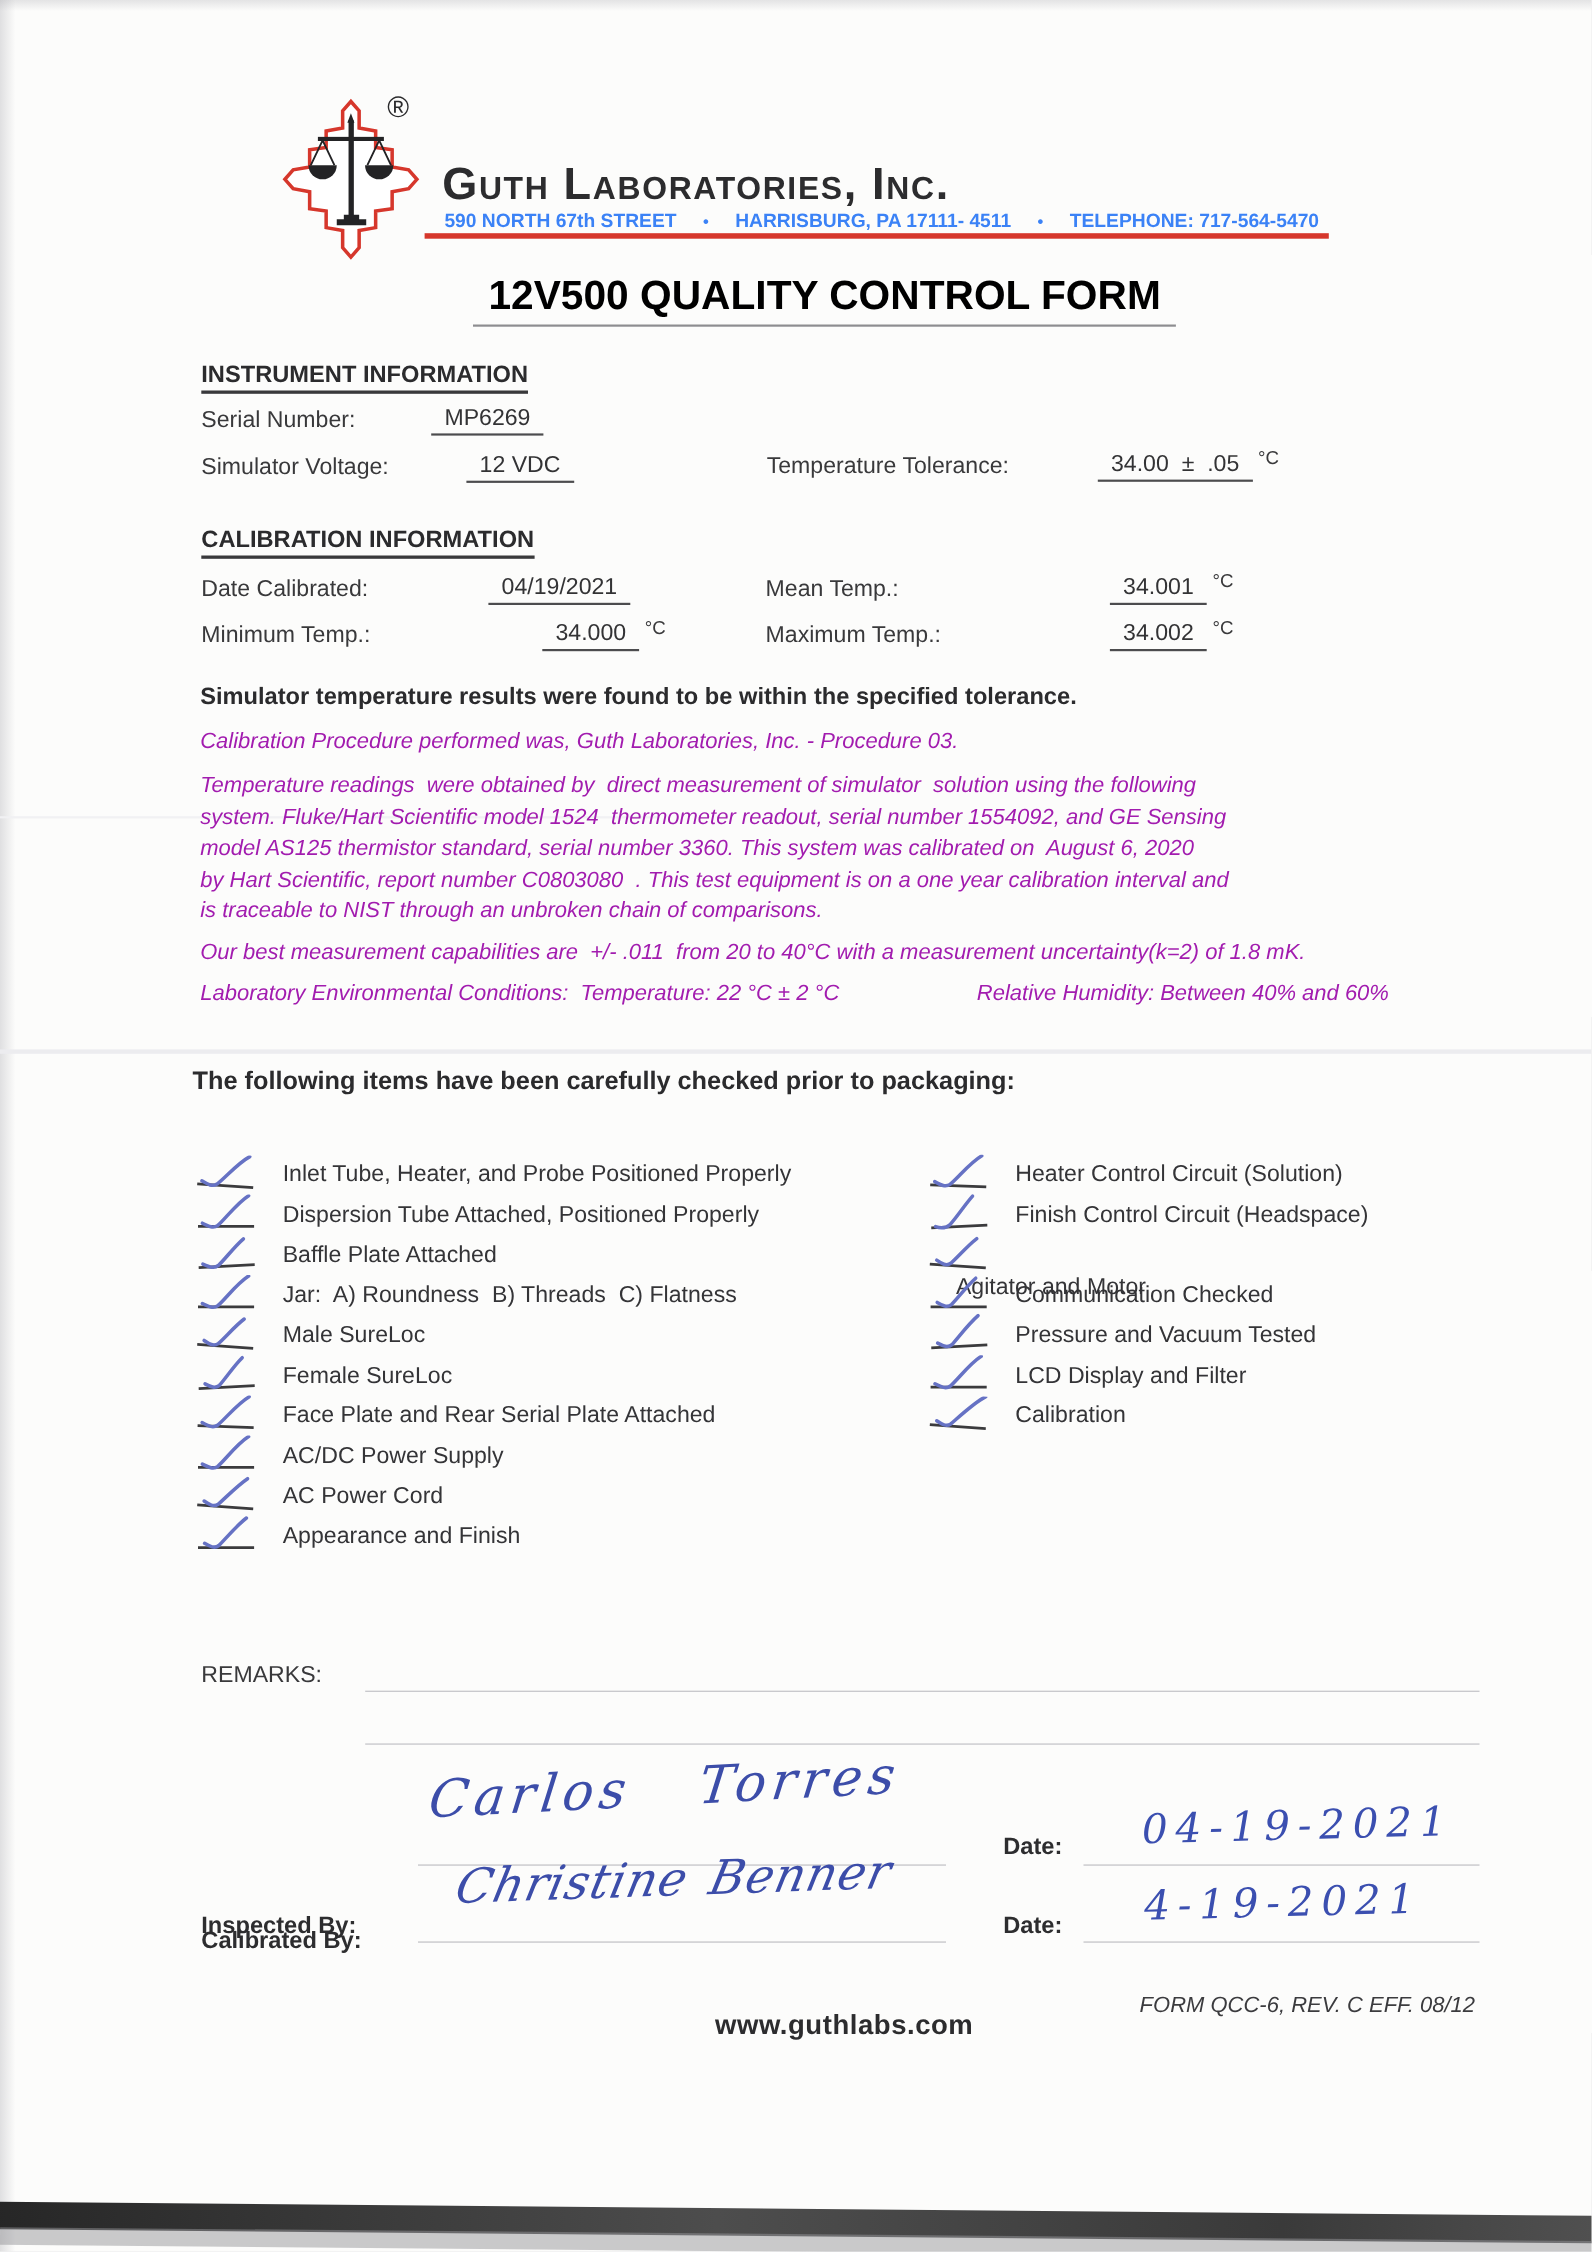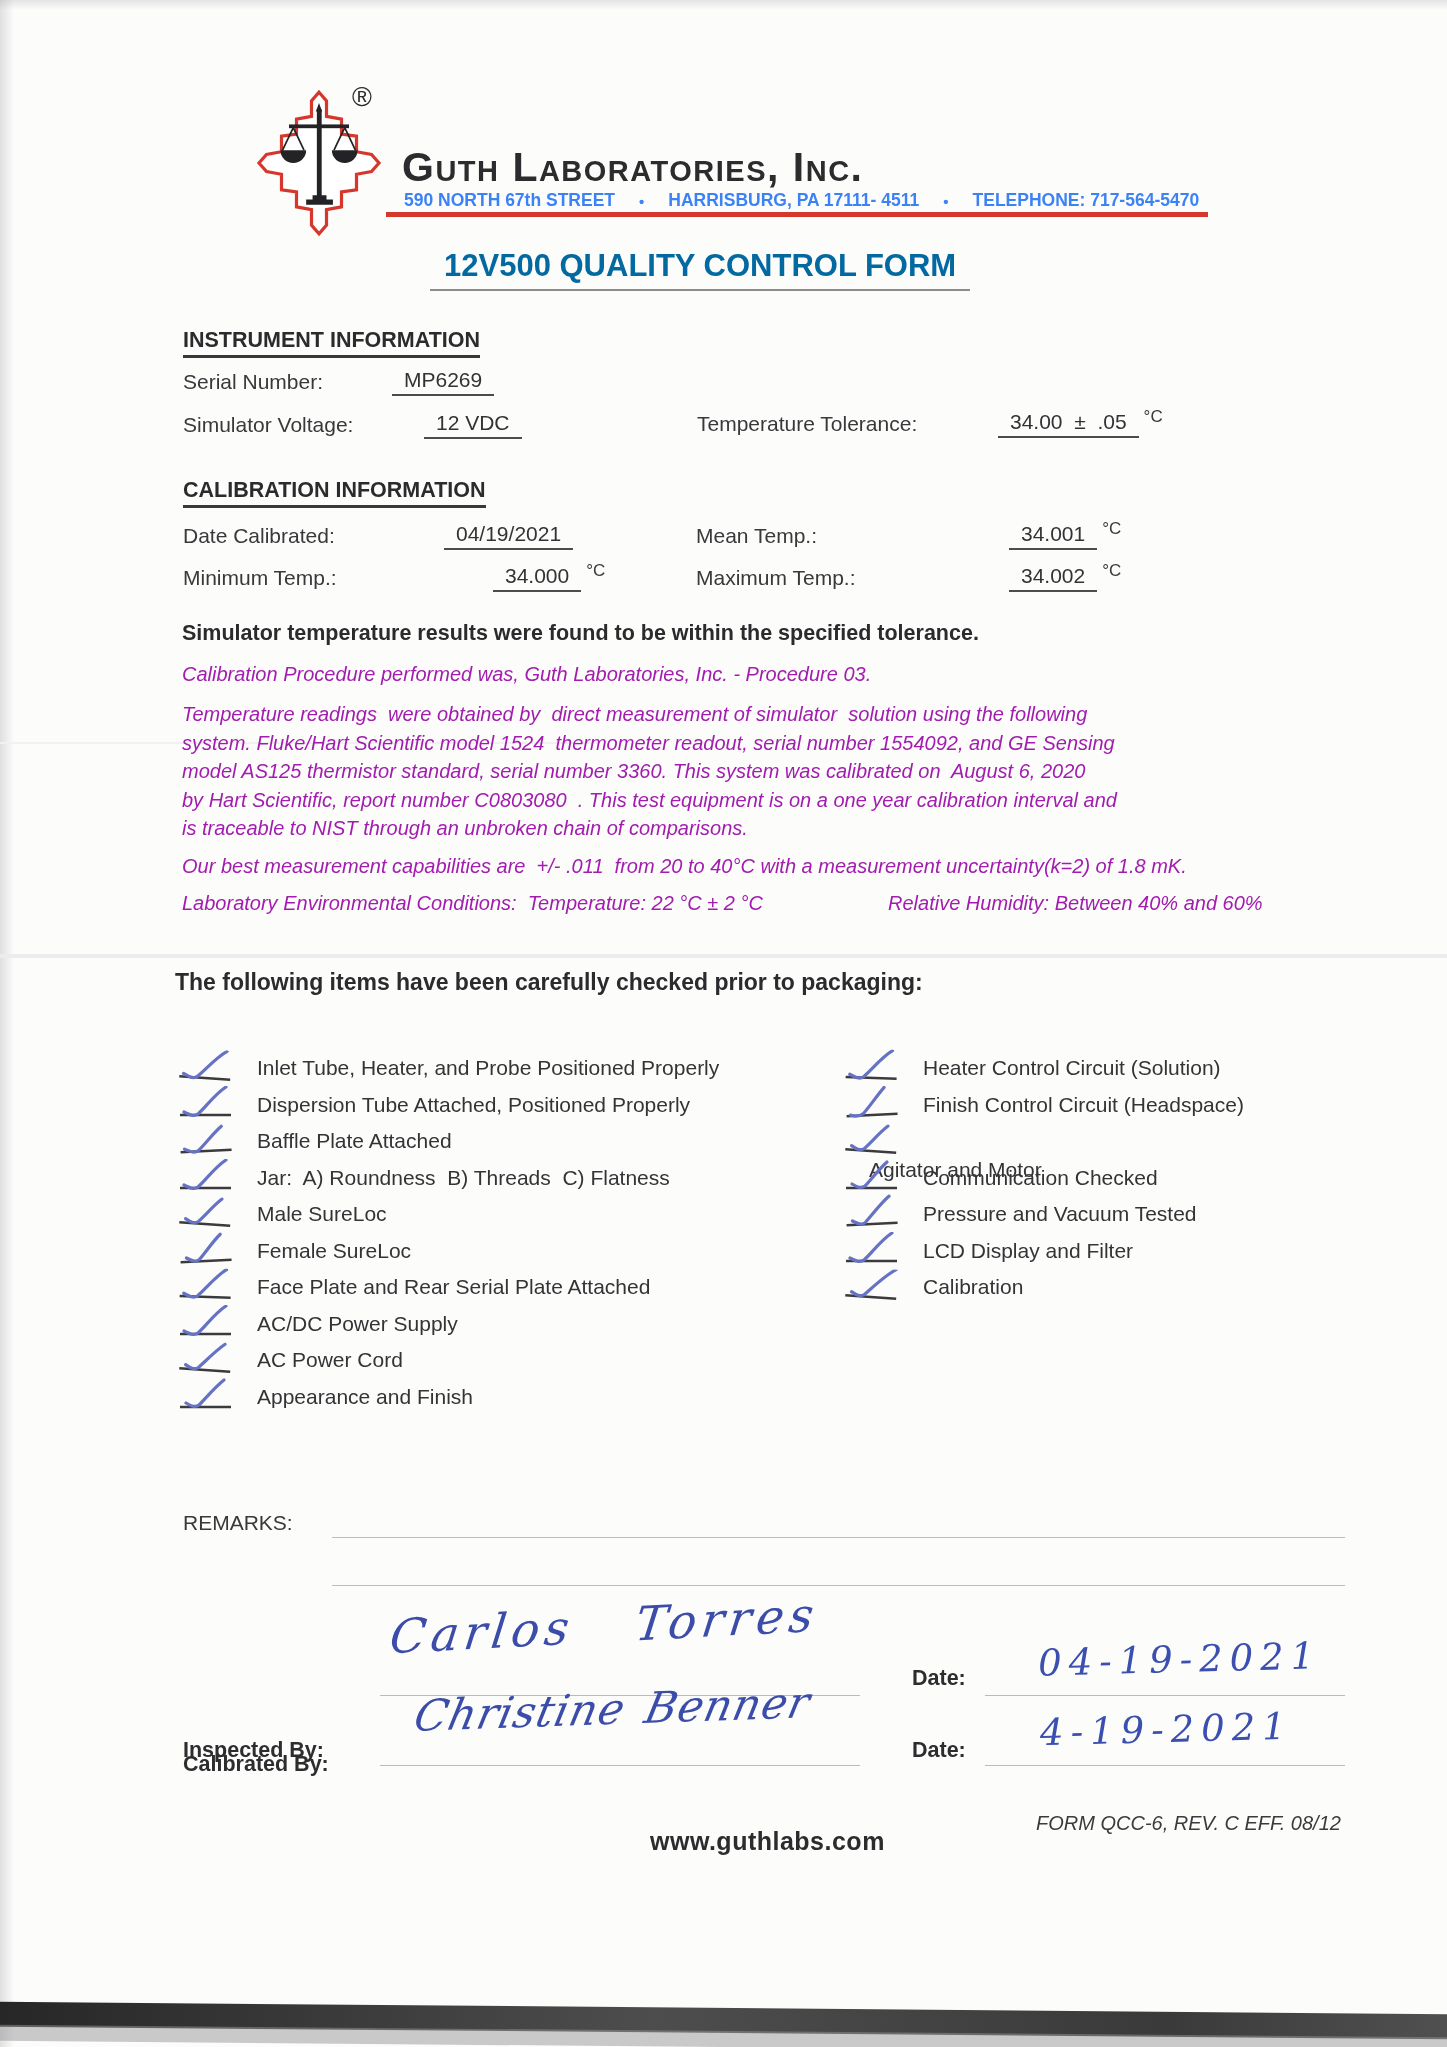--- a/index.html
+++ b/index.html
@@ -18,21 +18,21 @@
 
   
   .company-name{font-weight:bold;font-variant:small-caps;font-size:41px;
     letter-spacing:1.5px;color:#2c2c2e;white-space:pre;}
   .address-row{display:flex;align-items:flex-end;gap:24px;font-weight:bold;
     font-size:17.5px;color:#3b82f6;white-space:pre;}
   .address-dot{font-size:15px;position:relative;top:-1px;}
   .red-rule{background:#d6372c;height:4.5px;}
   .reg-mark{font-size:27px;color:#2a2a2c;}
 
-  .doc-title{font-weight:bold;font-size:31px;color:#0369a1;
+  .doc-title{font-weight:bold;font-size:37px;color:#000000;
     border-bottom:2.5px solid #8d8d90;padding:0 14px 5px 14px;white-space:pre;}
 
   .section-heading{font-weight:bold;font-size:21.5px;color:#2b2b2d;
     border-bottom:3px solid #39393b;padding-bottom:2px;white-space:pre;}
 
   .lbl{font-size:21px;color:#39393b;white-space:pre;}
   .lbl-b{font-size:21.5px;font-weight:bold;color:#2d2d2f;white-space:pre;}
   .valwrap{display:flex;align-items:flex-start;}
   .val{font-size:21px;color:#333335;border-bottom:2px solid #4c4c4e;
     padding:0 12px 2px 12px;white-space:pre;}

